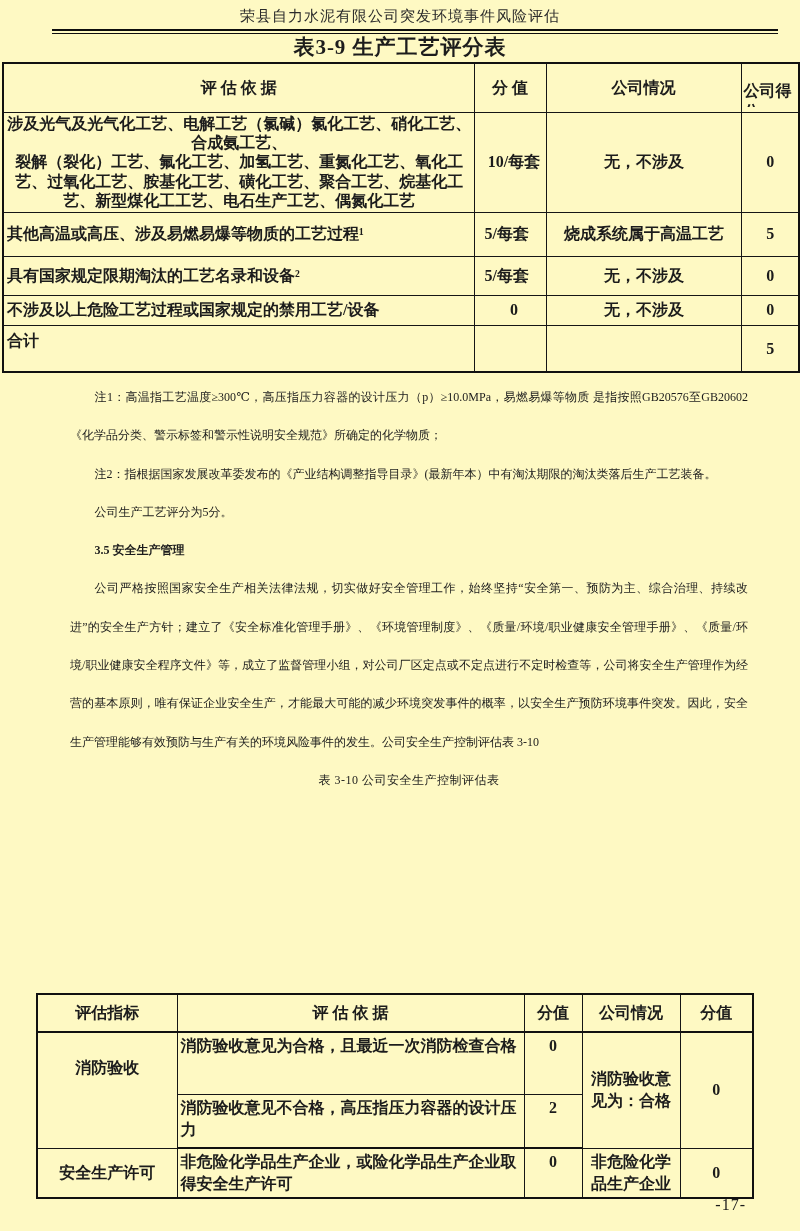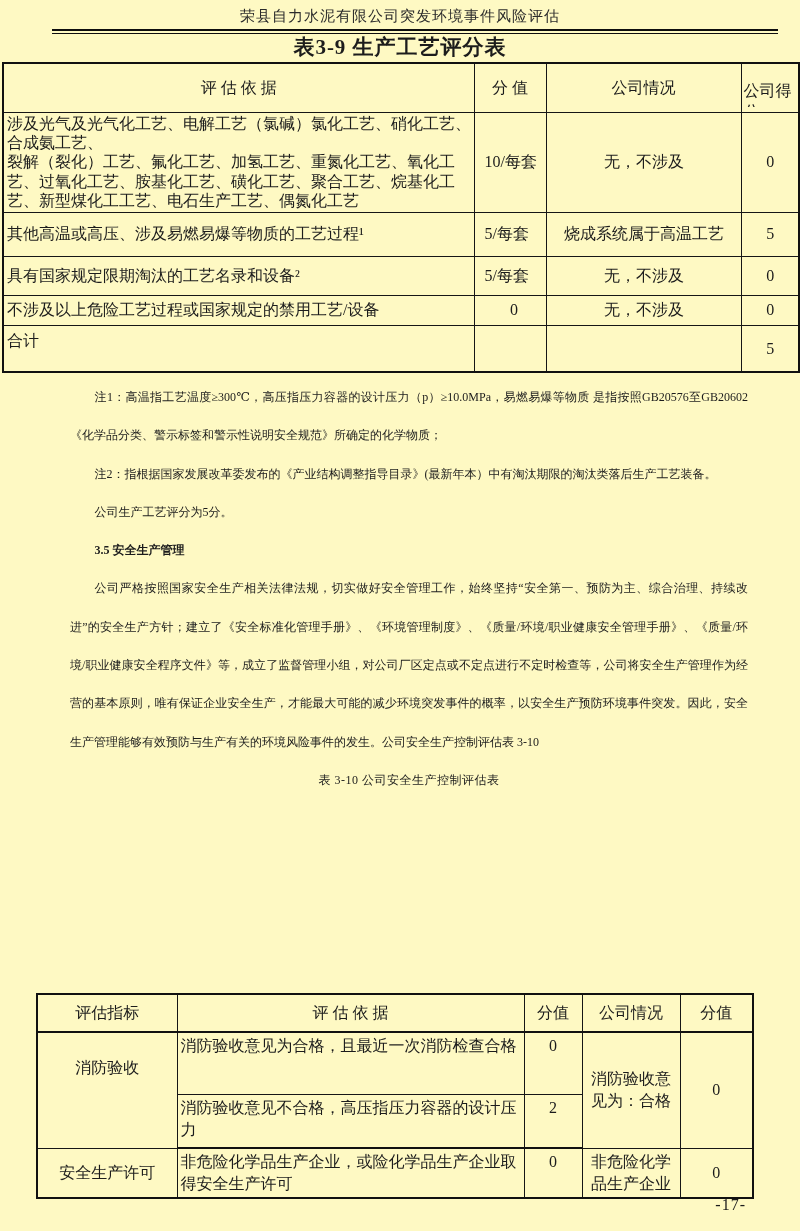--- a/index.html
+++ b/index.html
@@ -17,34 +17,34 @@
     position:absolute;top:29px;left:52px;width:726px;height:2px;
     border-top:2px solid #0e0e0e;border-bottom:1px solid #0e0e0e;
   }
   
   .t1-caption{
     position:absolute;top:33px;left:0;right:0;text-align:center;
     font-size:21px;font-weight:bold;letter-spacing:1px;
   }
   
   table{border-collapse:collapse;table-layout:fixed;}
-  td,th{border:1.5px solid #161616;font-weight:normal;box-sizing:border-box;}
+  td,th{border:1.5px solid #161616;font-weight:bold;box-sizing:border-box;}
   .t1{
     position:absolute;top:62px;left:2px;width:796px;
     font-size:16px;line-height:19.4px;border:2px solid #111;
   }
   .t1 th{height:49px;text-align:center;vertical-align:middle;font-size:16px;}
   .t1 td{padding:1px 2px 1px 3px;}
   .t1 .criteria{text-align:left;vertical-align:middle;white-space:pre-line;}
   .t1 .r0 .criteria{vertical-align:top;}
   .t1 .score{text-align:left;vertical-align:middle;padding-left:10px;}
   .t1 .score.center{text-align:center;}
   .t1 .company{text-align:center;vertical-align:middle;}
   .t1 .points{text-align:center;vertical-align:middle;}
-  .t1 .r0 td{height:95px;}
+  .t1 .r0 td{height:95px;text-align:center;}
   .t1 .r1 td{height:44px;}
   .t1 .r2 td{height:39px;}
   .t1 .r3 td{height:30px;}
   .t1 .r4 td{height:47px;}
   .t1 .r4 .criteria{vertical-align:top;padding-top:5px;}
   .clip-head{
     display:block;height:27px;overflow:hidden;line-height:21px;
     margin-top:12px;text-align:left;padding-left:1px;
   }
   

